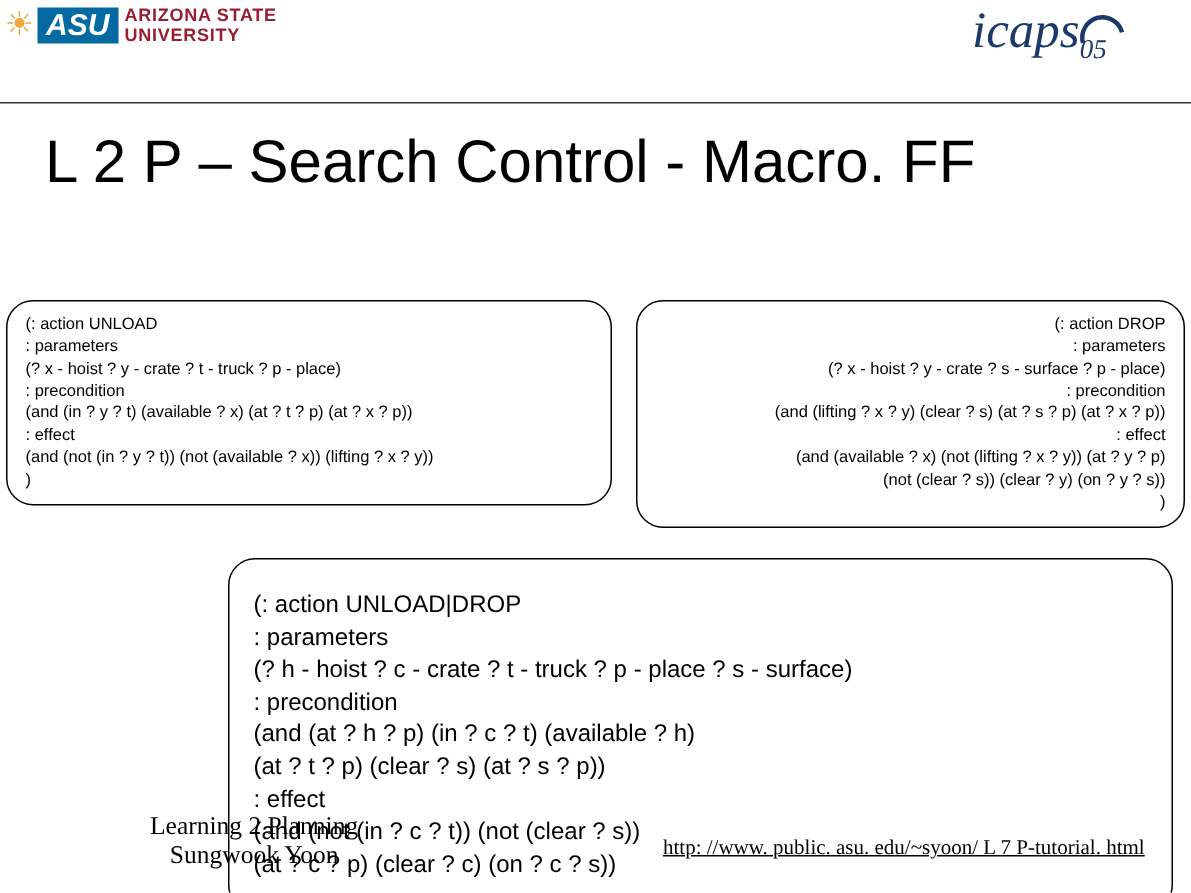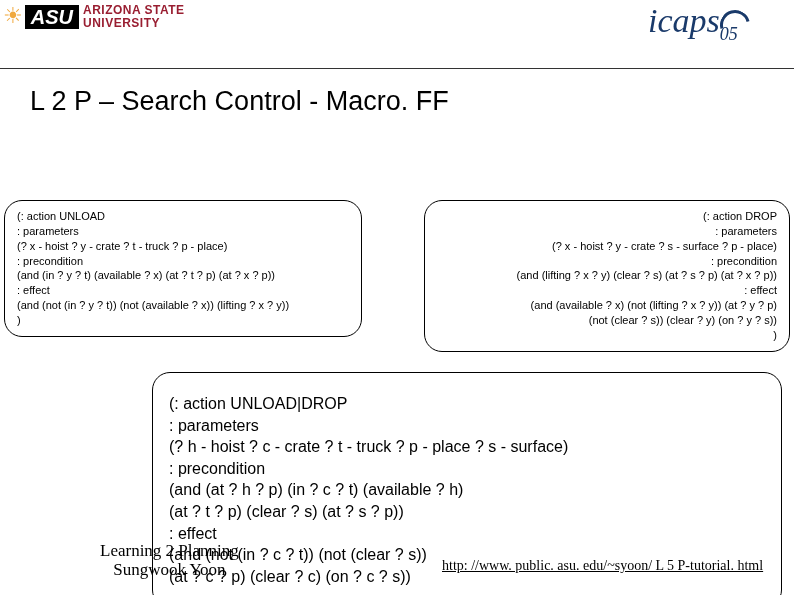--- a/index.html
+++ b/index.html
@@ -18,21 +18,21 @@
     left: 3px;
     display: flex;
     align-items: center;
     gap: 4px;
   }
   .asu-logo {
     display: flex;
     align-items: flex-start;
   }
   .asu-block {
-    background: #000000;
+    background: #0369a1;
     color: #fff;
     font-weight: bold;
     font-size: 20px;
     padding: 2px 6px;
     line-height: 1;
     font-style: italic;
   }
   .asu-sun {
     color: #f0a93f;
     font-size: 22px;
@@ -77,21 +77,21 @@
     top: 8px;
     border-right-color: transparent;
     border-bottom-color: transparent;
     transform: rotate(30deg);
   }
   h1.title {
     position: absolute;
     top: 86px;
     left: 30px;
     margin: 0;
-    font-size: 27px;
+    font-size: 40px;
     font-weight: normal;
     color: #000;
   }
   .rule {
     position: absolute;
     top: 68px;
     left: 0;
     width: 100%;
     border-top: 1px solid #333;
   }
@@ -102,21 +102,21 @@
     padding: 8px 12px;
     font-family: Arial, Helvetica, sans-serif;
     font-size: 11px;
     line-height: 1.35;
     white-space: pre-line;
     box-sizing: border-box;
   }
   .box-left {
     top: 200px;
     left: 4px;
-    width: 358px;
+    width: 404px;
   }
   .box-right {
     top: 200px;
     left: 424px;
     width: 366px;
     text-align: right;
   }
   .box-bottom {
     top: 372px;
     left: 152px;
@@ -201,13 +201,13 @@
 (and (not (in ? c ? t)) (not (clear ? s))
 (at ? c ? p) (clear ? c) (on ? c ? s))</div>
 
 <div class="footer">
   <div class="footer-left">
     <span>Learning 2 Planning</span><br>
     <span>Sungwook Yoon</span>
   </div>
 </div>
 
-<a class="footer-link">http: //www. public. asu. edu/~syoon/ L 5 P-tutorial. html</a>
+<a class="footer-link">http: //www. public. asu. edu/~syoon/ L 7 P-tutorial. html</a>
 
 </body></html>

